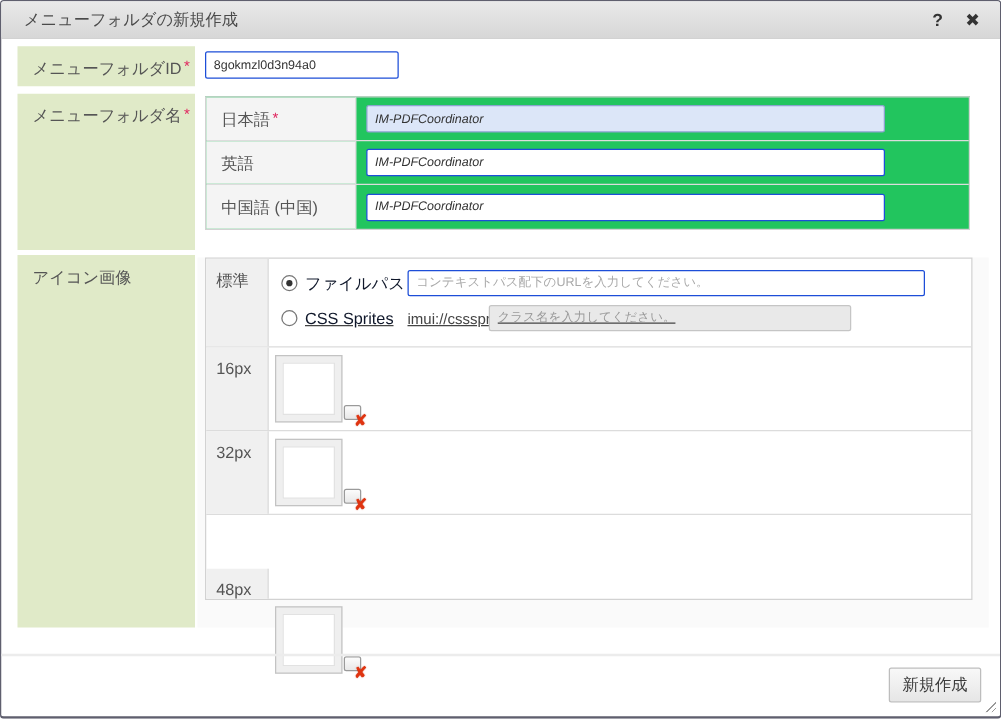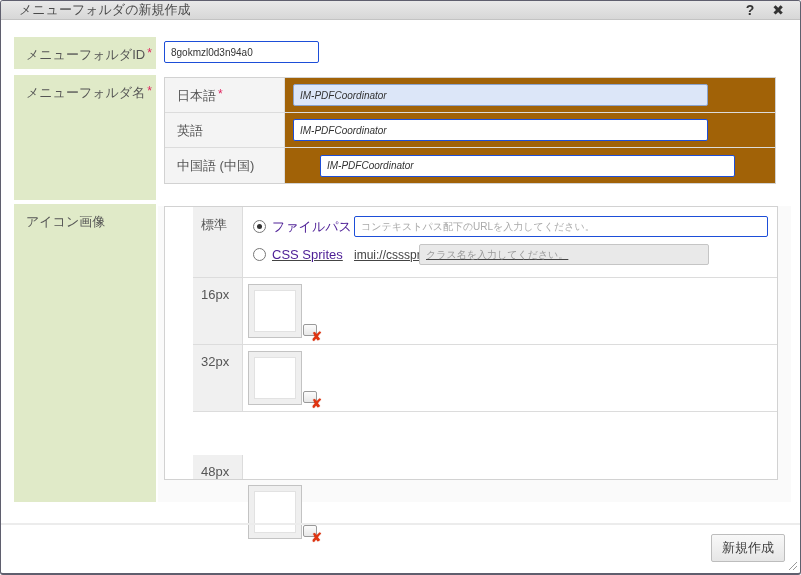--- a/index.html
+++ b/index.html
@@ -16,21 +16,21 @@
     background: #fff;
     border: 1px solid #5f5f6e;
     border-bottom-width: 2px;
     border-radius: 3px;
     overflow: hidden;
   }
   
   .titlebar {
     position: absolute;
     top: 0; left: 0; right: 0;
-    height: 19px;
+    height: 30px;
     background: linear-gradient(#e9e9e9, #d7d7d7);
     border-bottom: 1px solid #c3c3c3;
     display: flex;
     align-items: center;
   }
   .titlebar .title {
     margin-left: 18px;
     font-size: 13px;
     color: #4a4a4a;
   }
@@ -79,28 +79,28 @@
     position: absolute;
     left: 163px; top: 40px;
     width: 155px;
   }
   
   .name-table {
     position: absolute;
     left: 163px; top: 76px;
     width: 612px;
     border: 1px solid #d2d2d2;
-    background: #a16207;
+    background: #22c55e;
   }
   .name-row {
     display: flex;
     height: 35px;
     border-bottom: 1px solid #dcdcdc;
   }
-  .name-row:last-child { border-bottom: none; gap: 27px; }
+  .name-row:last-child { border-bottom: none; }
   .name-label {
     width: 120px;
     background: #f4f4f4;
     border-right: 1px solid #dcdcdc;
     padding: 9px 0 0 12px;
     font-size: 13px;
     color: #555;
     flex: none;
   }
   .name-value {
@@ -120,21 +120,20 @@
     left: 157px; top: 205px;
     width: 633px; height: 296px;
     background: #fafafa;
   }
   .icon-table {
     position: absolute;
     left: 163px; top: 205px;
     width: 614px;
     border: 1px solid #d2d2d2;
     background: #fff;
-    padding-left: 28px;
   }
   .icon-row {
     display: flex;
     border-bottom: 1px solid #dcdcdc;
   }
   .icon-row:last-child { border-bottom: none; align-items: flex-end; }
   .icon-row-label {
     width: 50px;
     flex: none;
     background: #f0f0f0;
@@ -170,21 +169,21 @@
     position: relative;
   }
   .radio.selected::after {
     content: "";
     position: absolute;
     left: 3px; top: 3px;
     width: 5px; height: 5px;
     border-radius: 50%;
     background: #333;
   }
-  .radio-label { font-size: 13px; color: #4c1d95; }
+  .radio-label { font-size: 13px; color: #0f172a; }
   #filepath-input { width: 414px; height: 21px; }
   .sprites-prefix { font-size: 12px; color: #444; width: 65px; flex: none; }
   #sprites-input {
     width: 290px; height: 21px;
     background: #e9e9e9;
     border-color: #c5c5c5;
   }
   #sprites-input::placeholder { color: #9a9a9a; }
   
   .img-slot {

